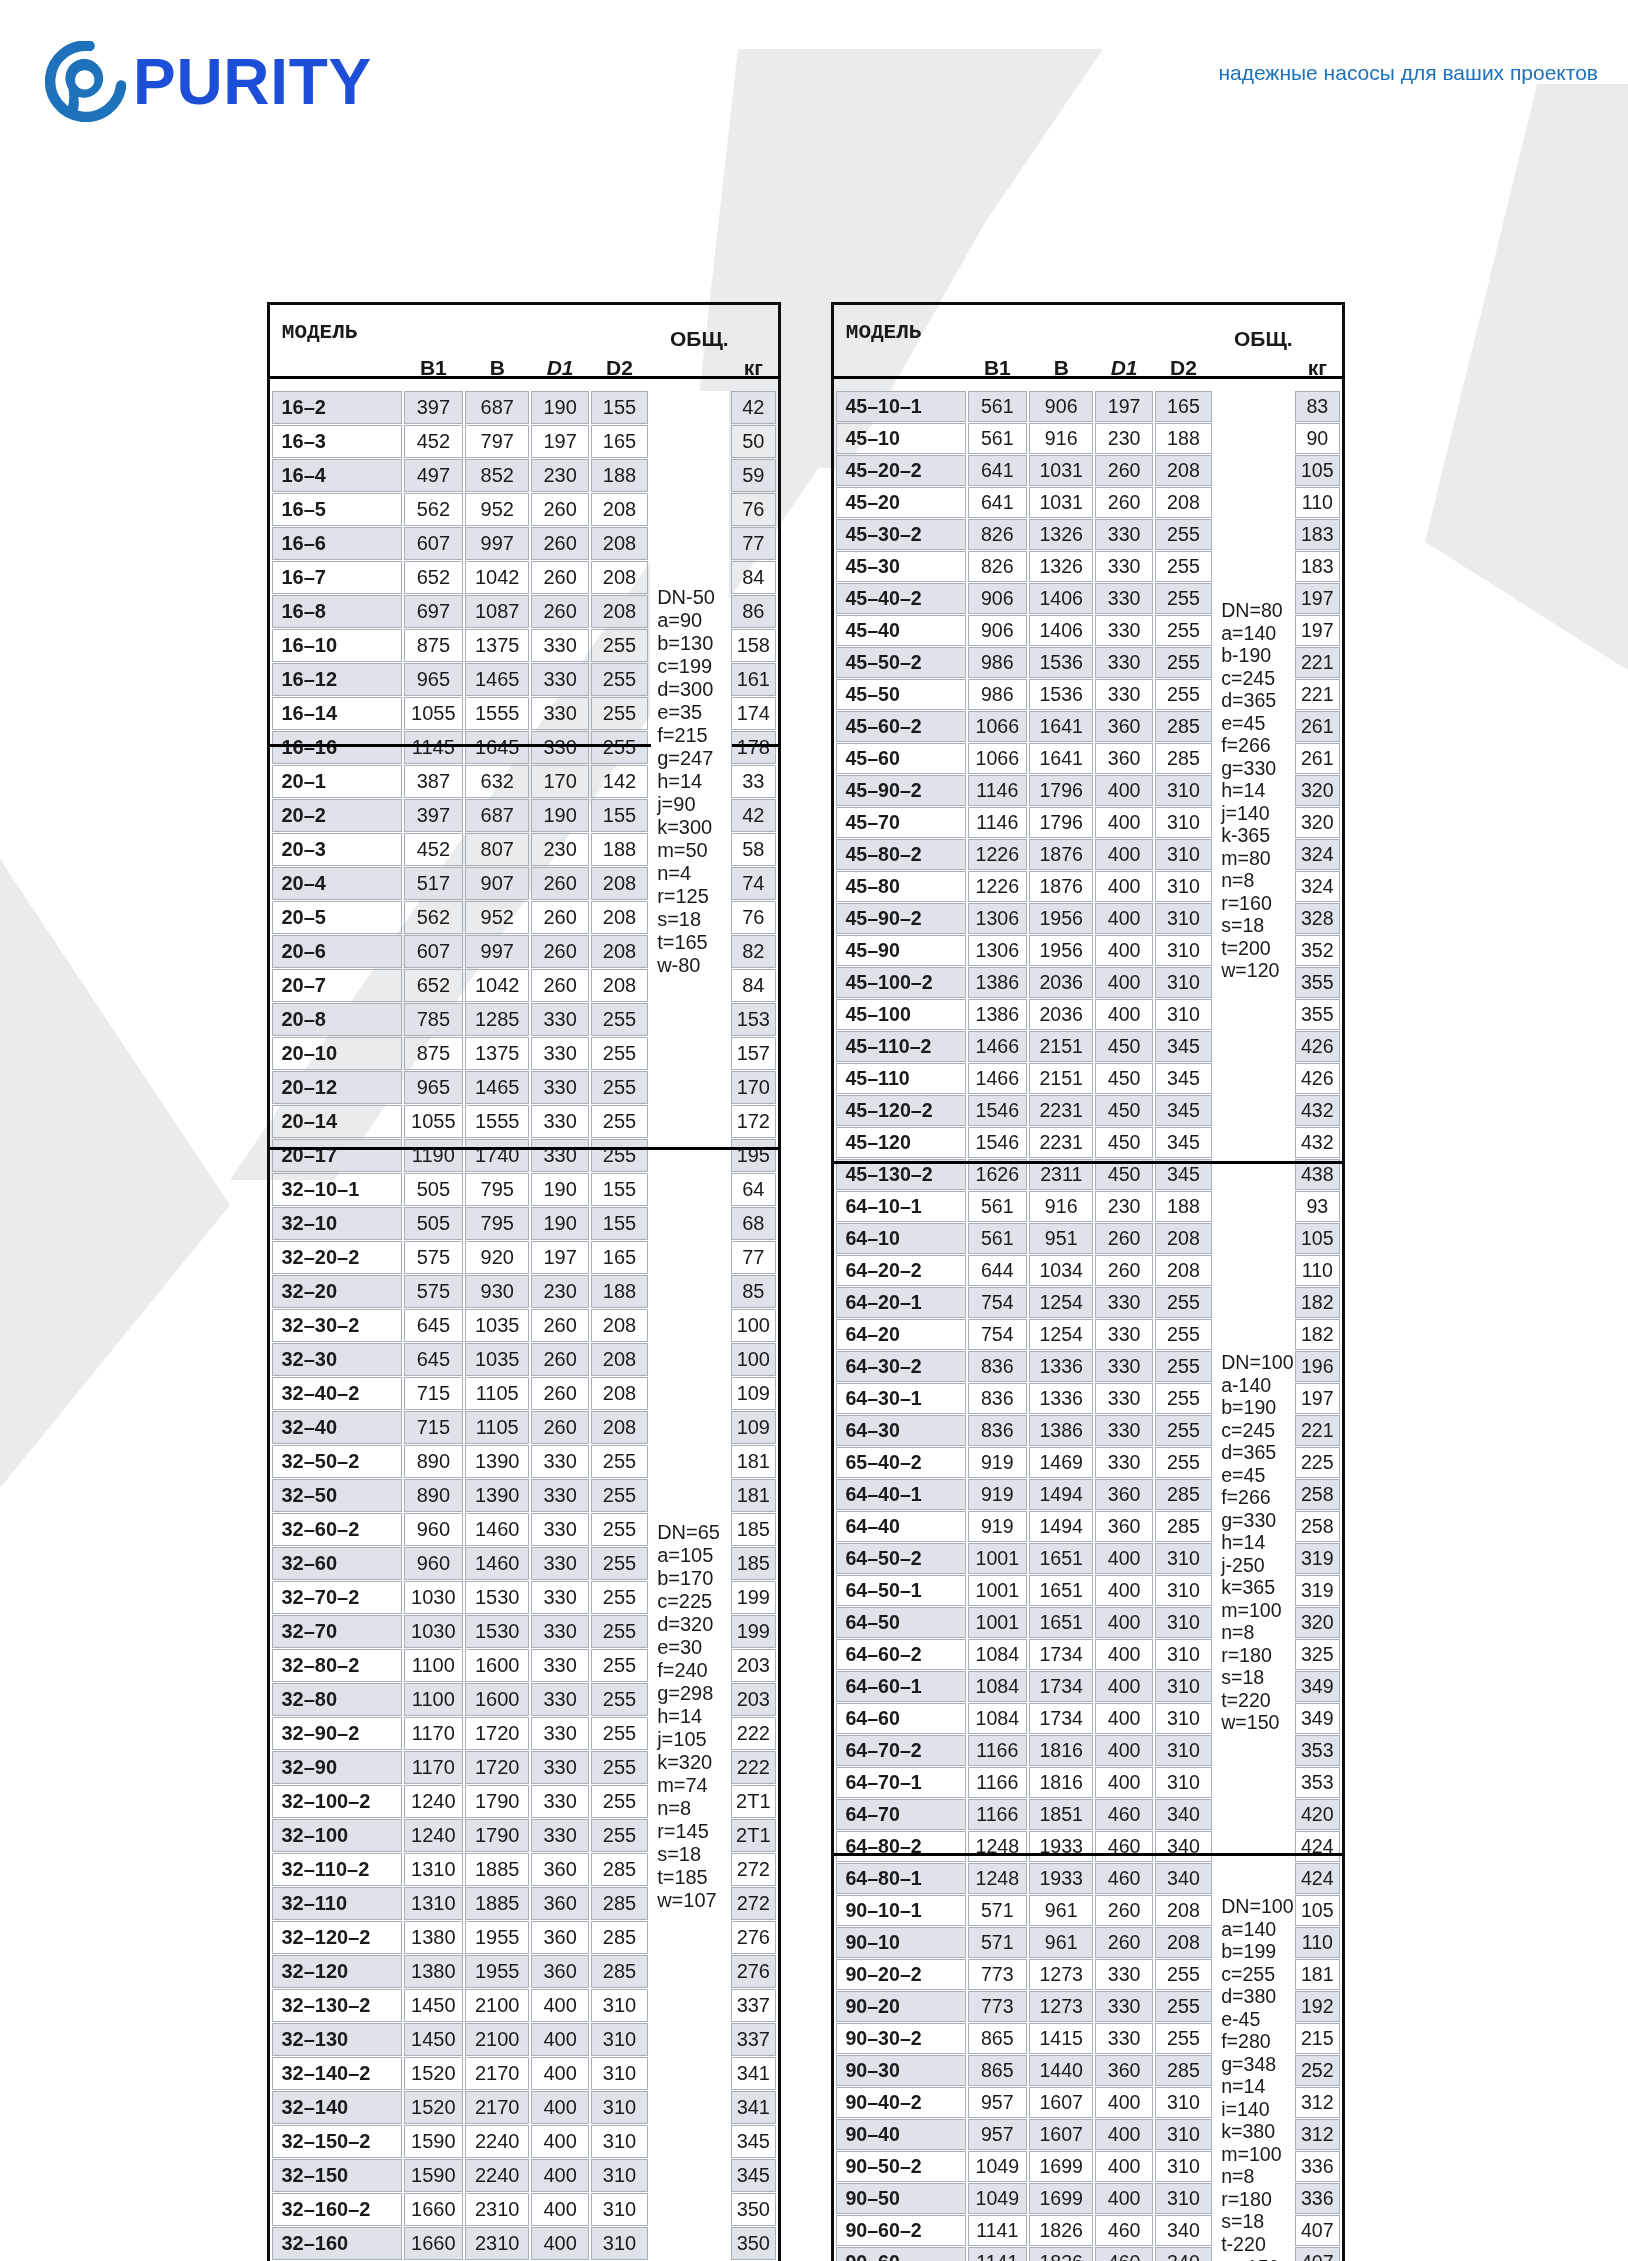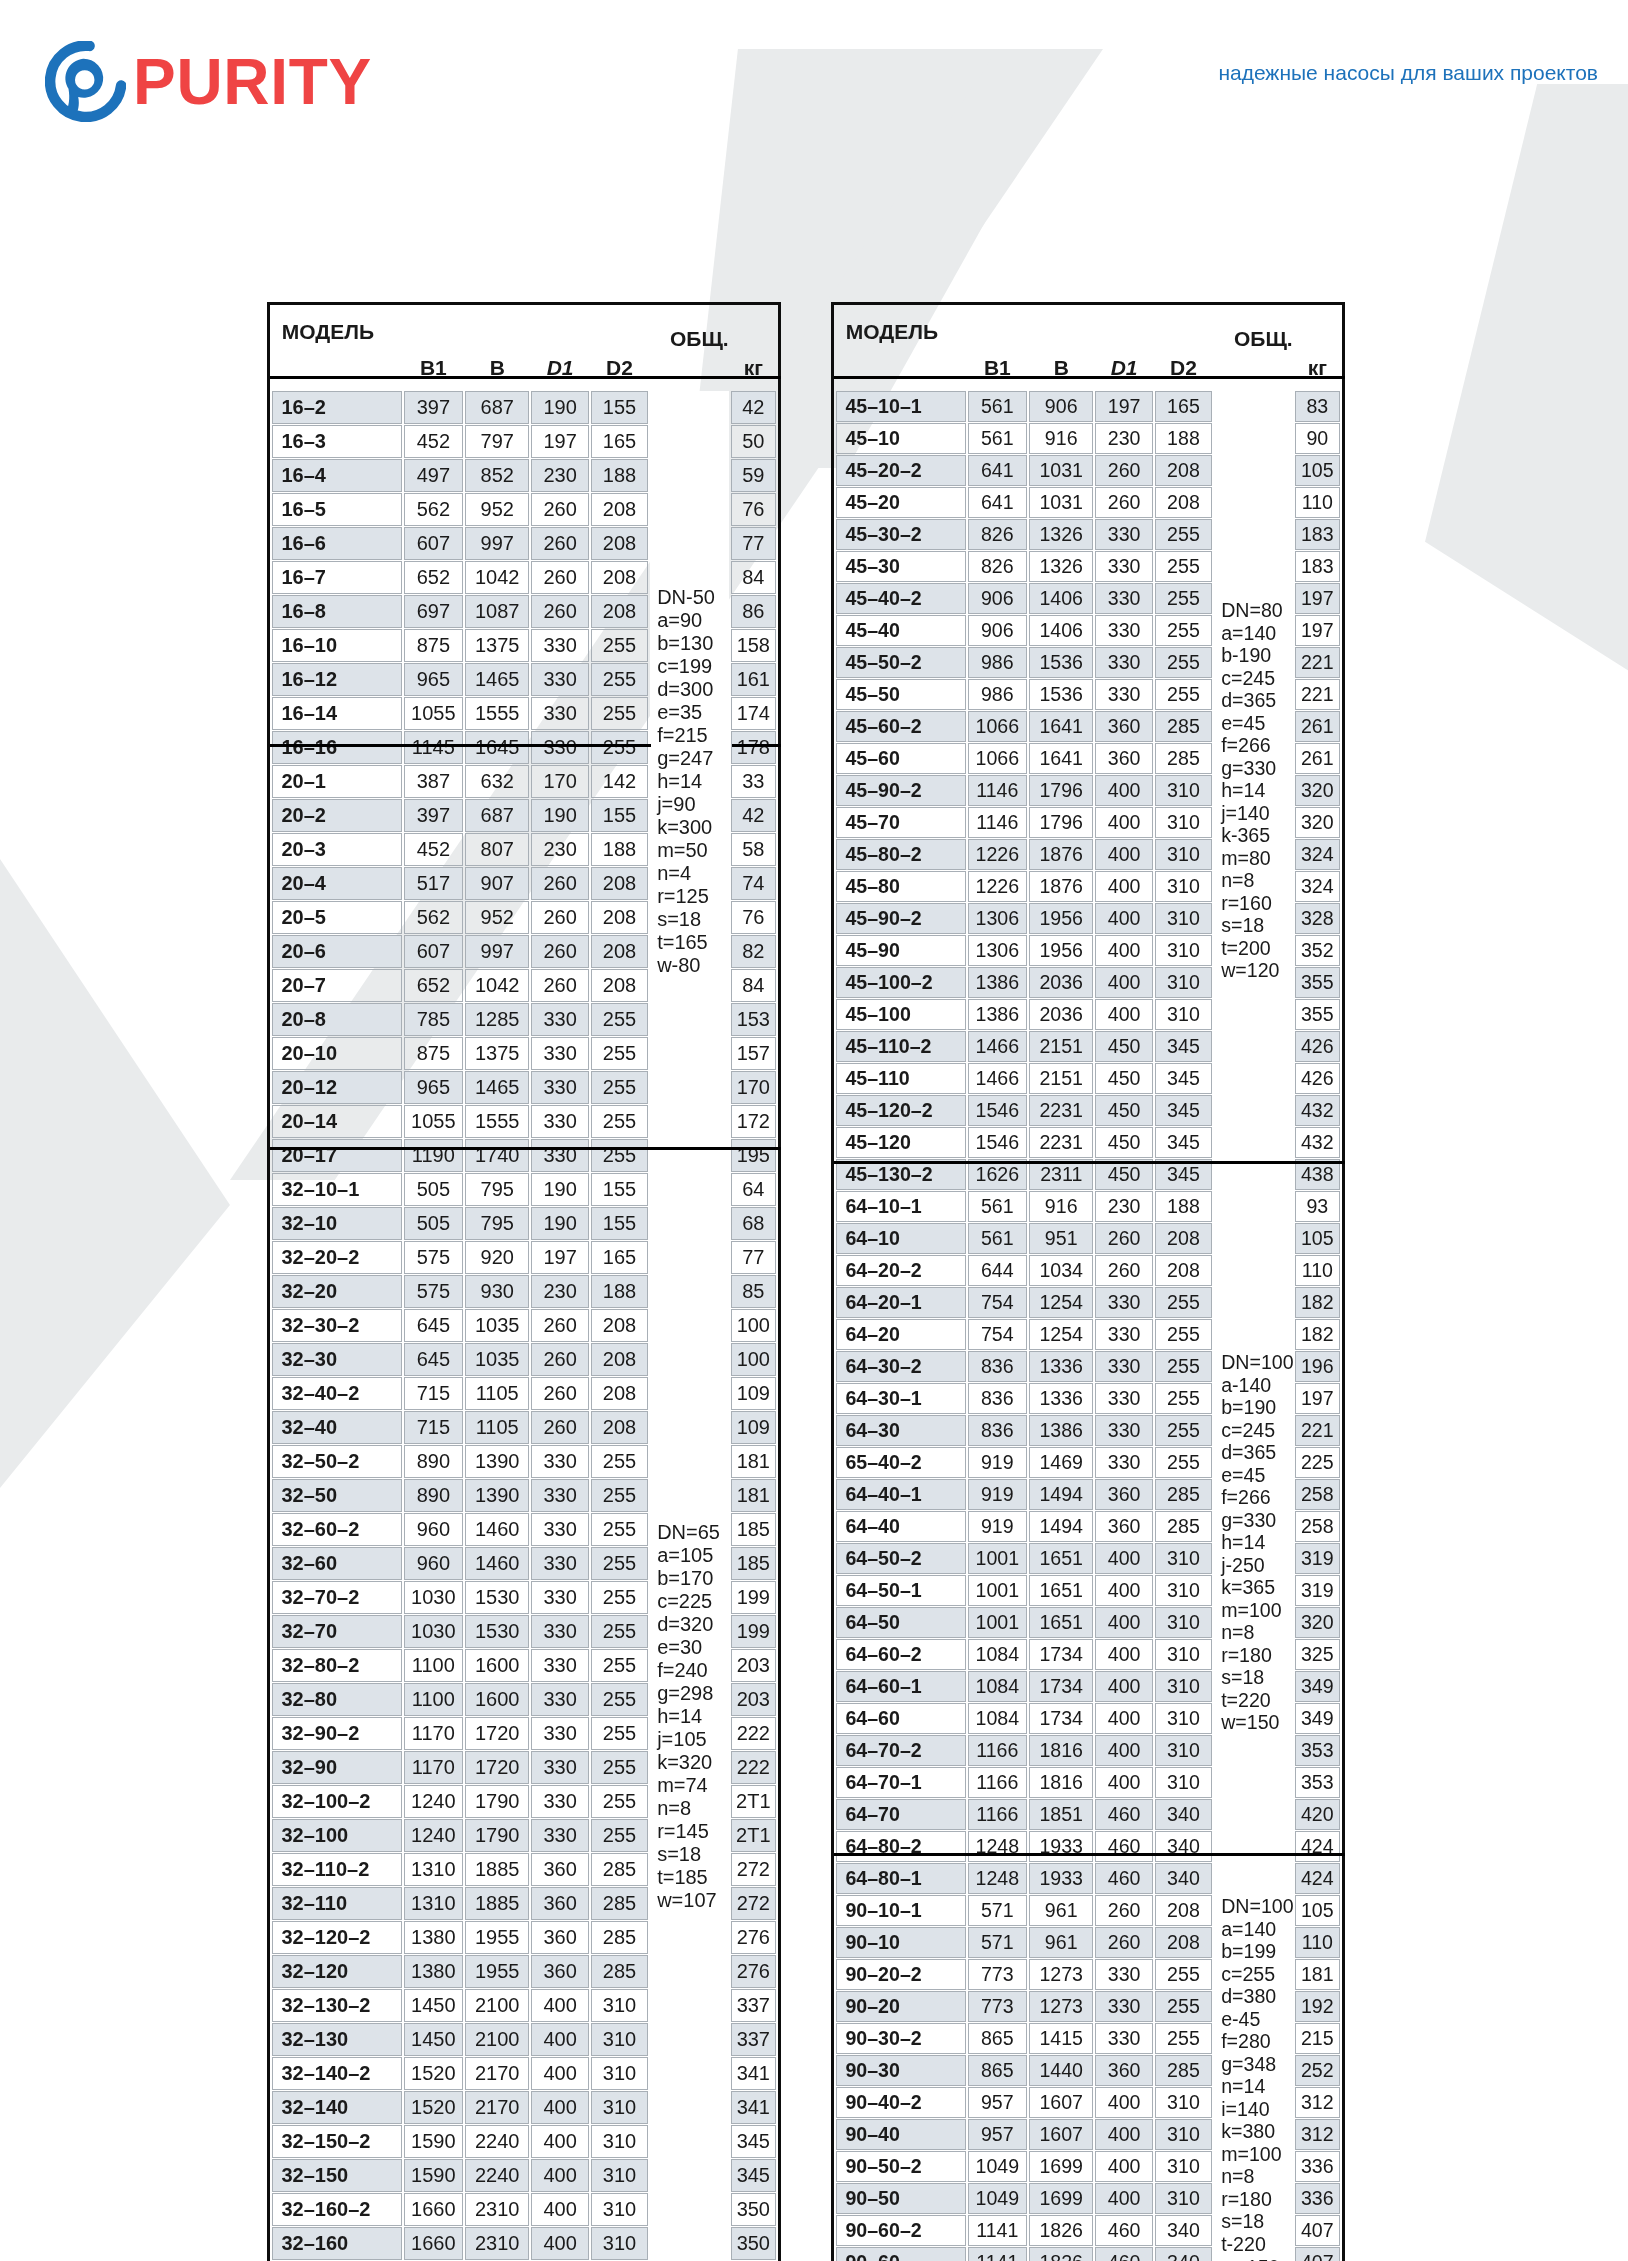--- a/index.html
+++ b/index.html
@@ -17,21 +17,21 @@
   .logo{position:absolute;left:45px;top:41px;display:flex;align-items:center;z-index:2;}
   .logo-text{font-size:64px;font-weight:bold;letter-spacing:0.7px;margin-left:7px;}
   .tagline{position:absolute;top:61px;right:31px;font-size:21px;z-index:2;}
   
   .tablewrap{position:absolute;top:302px;border:3.5px solid #0d0d0d;background:transparent;z-index:1;}
   #t0{left:267px;width:508px;}
   #t1{left:831px;width:508px;}
   table{border-collapse:separate;border-spacing:2.8px 1.4px;table-layout:fixed;width:100%;}
   th{font-weight:bold;background:transparent;text-align:center;vertical-align:bottom;
      padding:0 0 9.8px 0;font-size:21px;height:52px;}
-  th.c0{text-align:left;padding-left:9.8px;vertical-align:middle;padding-bottom:32px;}
+  th.c0{text-align:left;padding-left:9.8px;vertical-align:middle;padding-bottom:32px;font-family:Liberation Mono, monospace;}
   th.c5{vertical-align:middle;padding-bottom:18px;}
   .c0{width:119px;}.c1{width:59px;}.c2{width:64px;}.c3{width:57px;font-style:italic;}.c4{width:57px;text-align:center;}
   .c5{width:78px;text-align:right;}.c6{width:45px;}
   td{padding:0;text-align:center;border:0.7px solid #a8afb6;overflow:hidden;}
   #t0 td{height:31px;font-size:20px;}
   #t1 td{height:29px;font-size:19.6px;}
   td.model{text-align:left;padding-left:8.4px;font-weight:bold;}
   tr.even td{background:#dde3e9;}
   tr.odd td{background:transparent;}
   td.note{background:#ffffff;border:none;text-align:left;vertical-align:middle;
@@ -49,21 +49,21 @@
 <div class="wm wm4"></div>
 
 <div class="logo">
   <span style="display:inline-block;width:81px;height:81px;">
     <svg viewBox="0 0 100 100" width="81" height="81">
       <path d="M55 6 A44 44 0 1 0 94 55" fill="none" stroke="#1d72bb" stroke-width="13" stroke-linecap="round"></path>
       <path d="M47 22 a24 24 0 1 1 -6 47 c2 10 0 18 -5 26 l-12 -4 c6 -10 7 -20 5 -32 a24 24 0 0 1 18 -37 z
                M49 36 a12 12 0 1 0 0.1 0 z" fill="#1d72bb"></path>
     </svg>
   </span>
-  <span class="logo-text" style="color:#ef4444;">PURITY</span>
+  <span class="logo-text" style="color:#1d4ed8;">PURITY</span>
 </div>
 <div class="tagline" style="color:#1d72bb;margin-left:40px;">надежные насосы для ваших проектов</div>
 
 <div class="tablewrap" id="t0">
   <table>
     <thead>
         <tr>
           <th class="c0">МОДЕЛЬ</th>
           <th class="c1">B1</th>
           <th class="c2">B</th>

